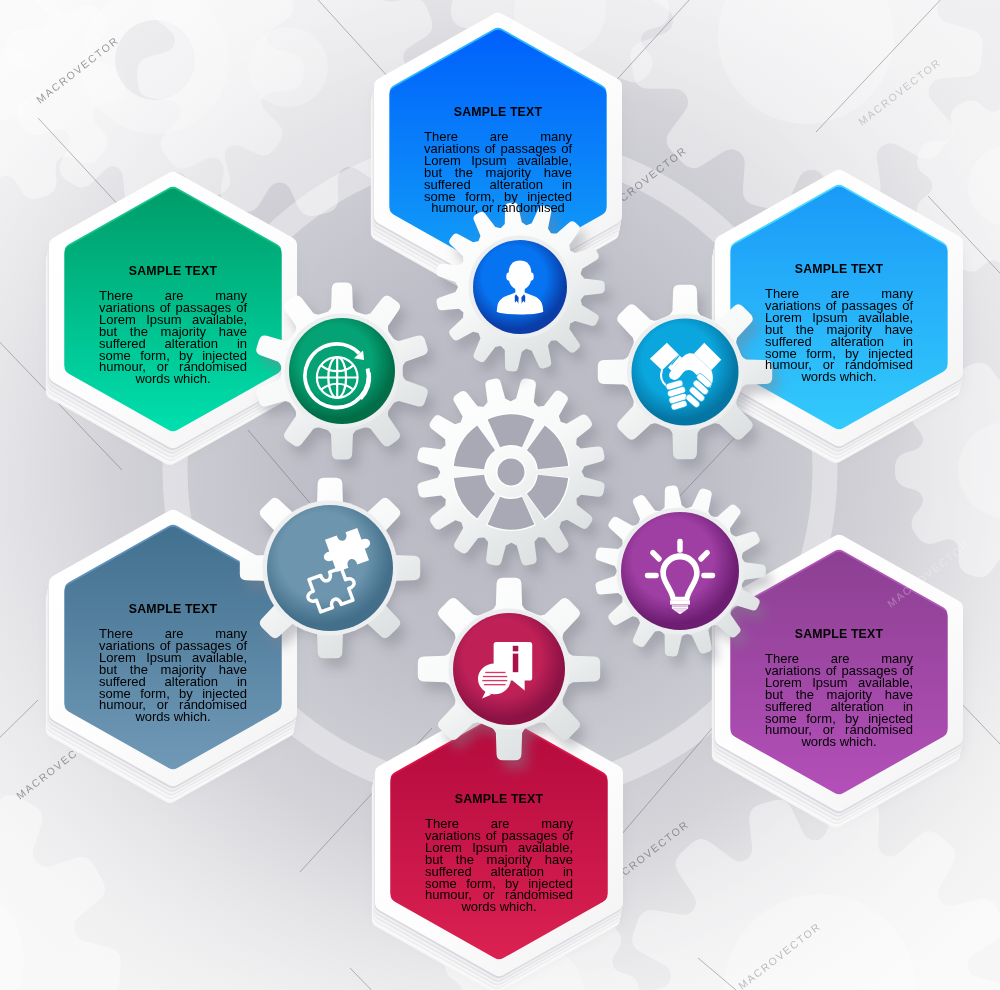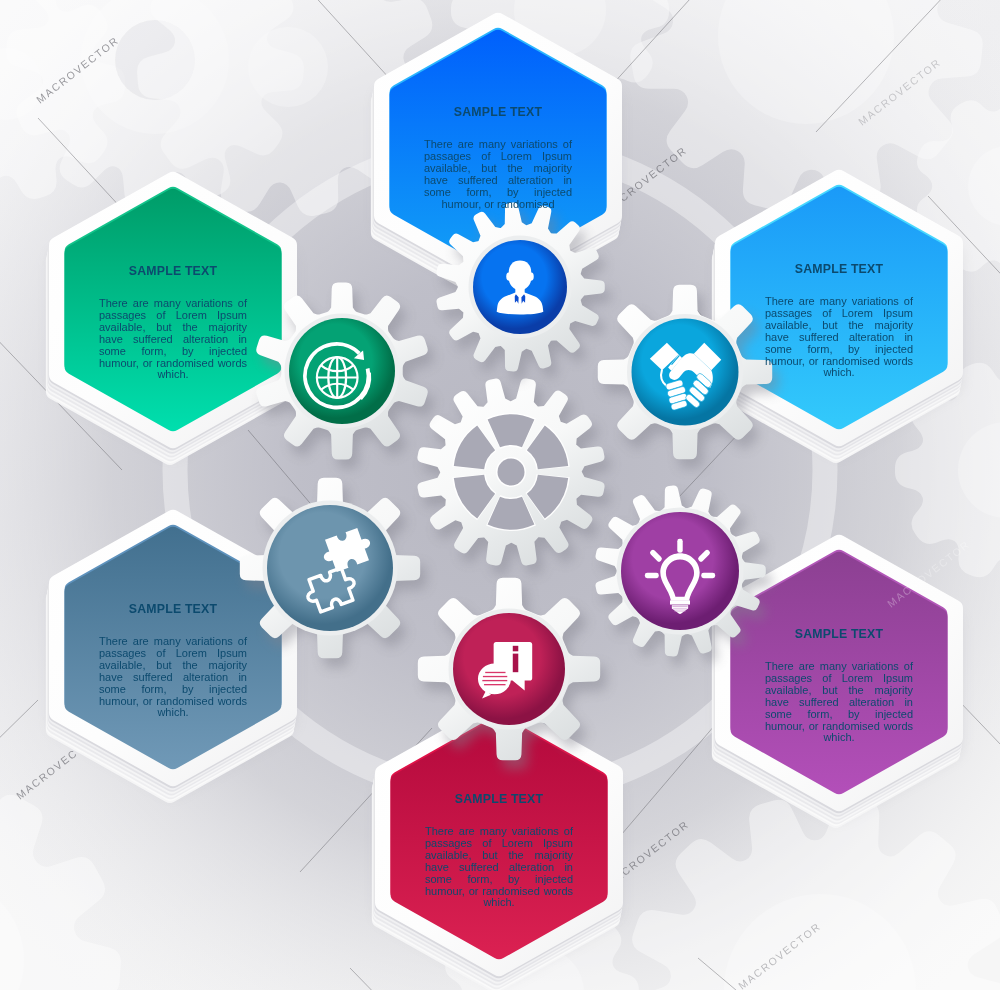--- a/index.html
+++ b/index.html
@@ -1,21 +1,21 @@
 <!DOCTYPE html>
 <html><head>
 <meta charset="utf-8">
 <style>
 html,body{margin:0;padding:0;}
 body{width:1000px;height:990px;overflow:hidden;background:#f1f1f2;font-family:"Liberation Sans",sans-serif;}
 #stage{position:relative;width:1000px;height:990px;overflow:hidden;}
 #art{position:absolute;left:0;top:0;}
-.panel-text{position:absolute;width:148px;color:#0c4a6e;text-align:justify;}
+.panel-text{position:absolute;width:148px;color:#000000;text-align:justify;}
 .p-head{font-size:12.3px;font-weight:bold;letter-spacing:0.2px;text-align:center;margin-bottom:0;height:12px;}
-.p-body{font-size:11px;line-height:11.9px;text-align:justify;text-align-last:center;margin-top:22px;}
+.p-body{font-size:13px;line-height:11.9px;text-align:justify;text-align-last:center;margin-top:14px;}
 .title{position:absolute;left:62px;top:849px;}
 .t1{font-size:37px;font-weight:bold;color:#0a6ae0;letter-spacing:-0.4px;line-height:37px;transform:scaleX(0.895);transform-origin:left center;}
 .t2{font-size:52px;color:#78838d;letter-spacing:0px;line-height:50px;margin-top:2px;transform:scaleX(0.80);transform-origin:left center;}
 </style>
 </head>
 <body>
 
 <div id="stage">
 <svg id="art" width="1000" height="990" viewBox="0 0 1000 990" xmlns="http://www.w3.org/2000/svg">
 <defs>

